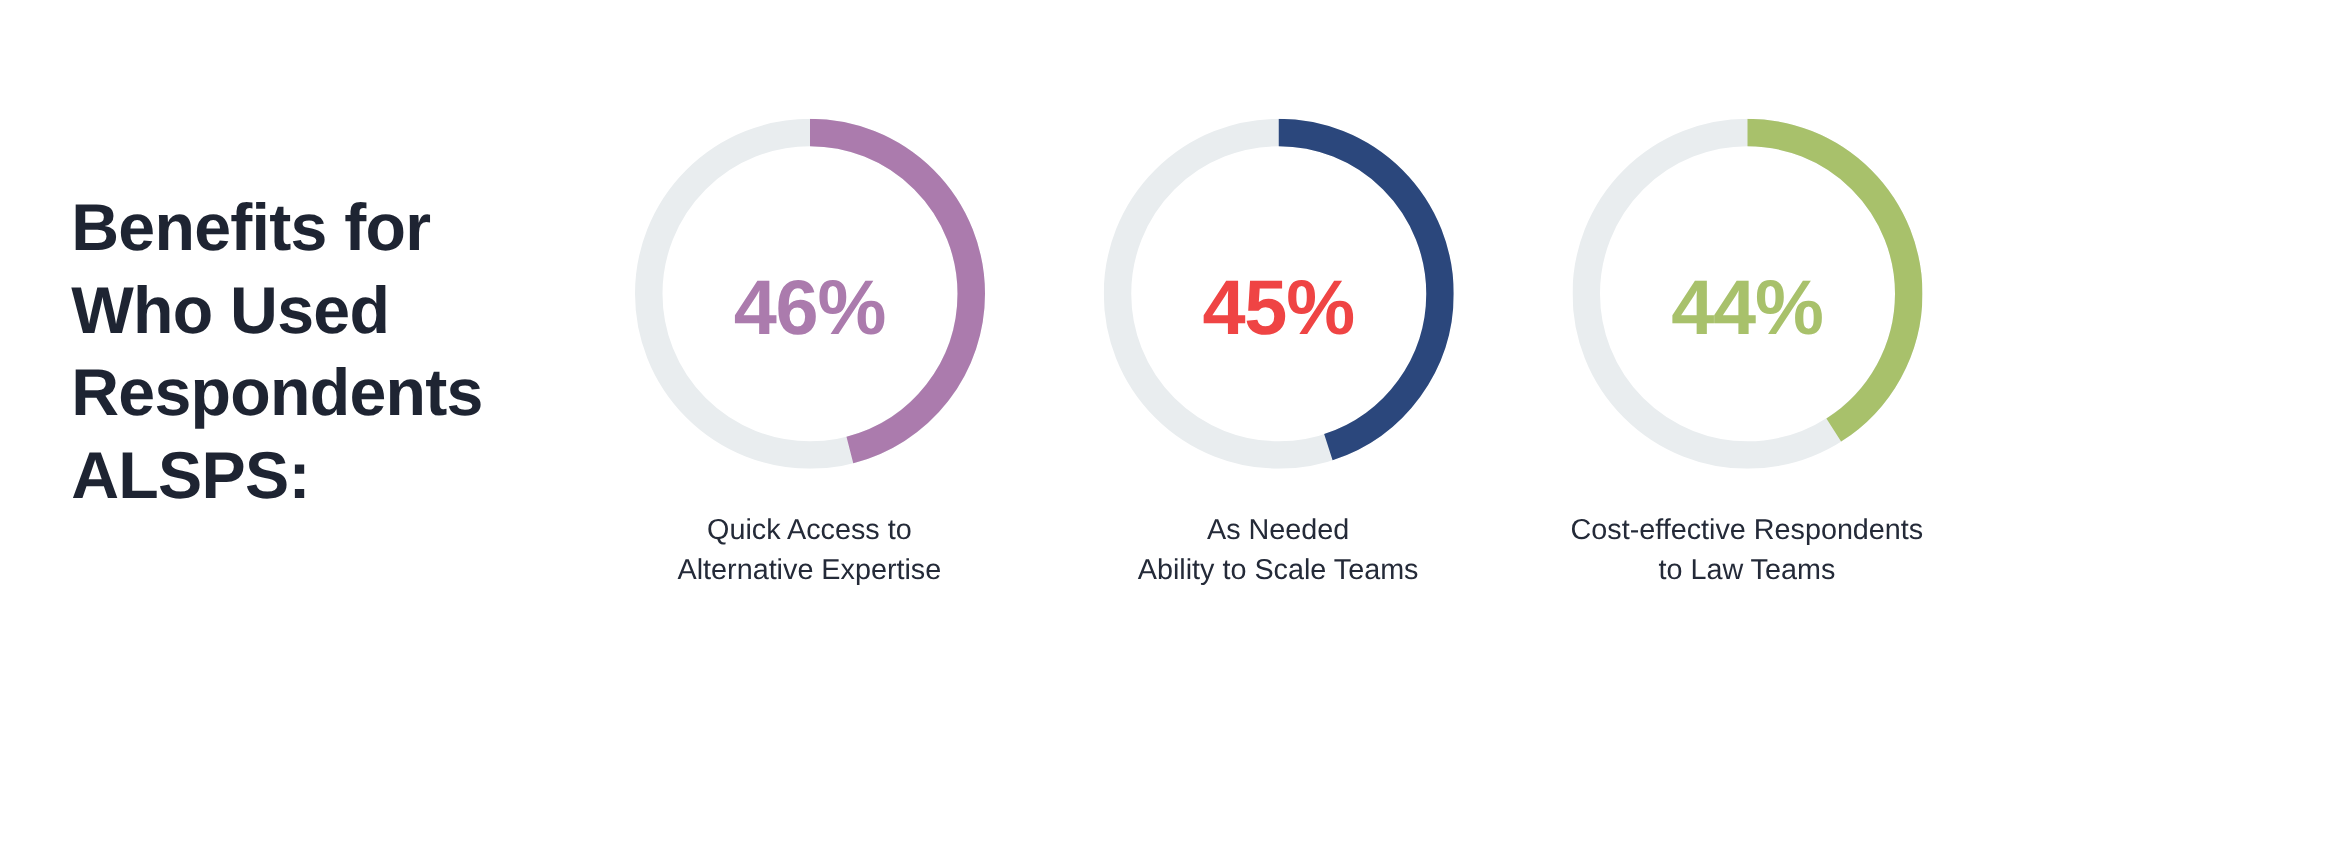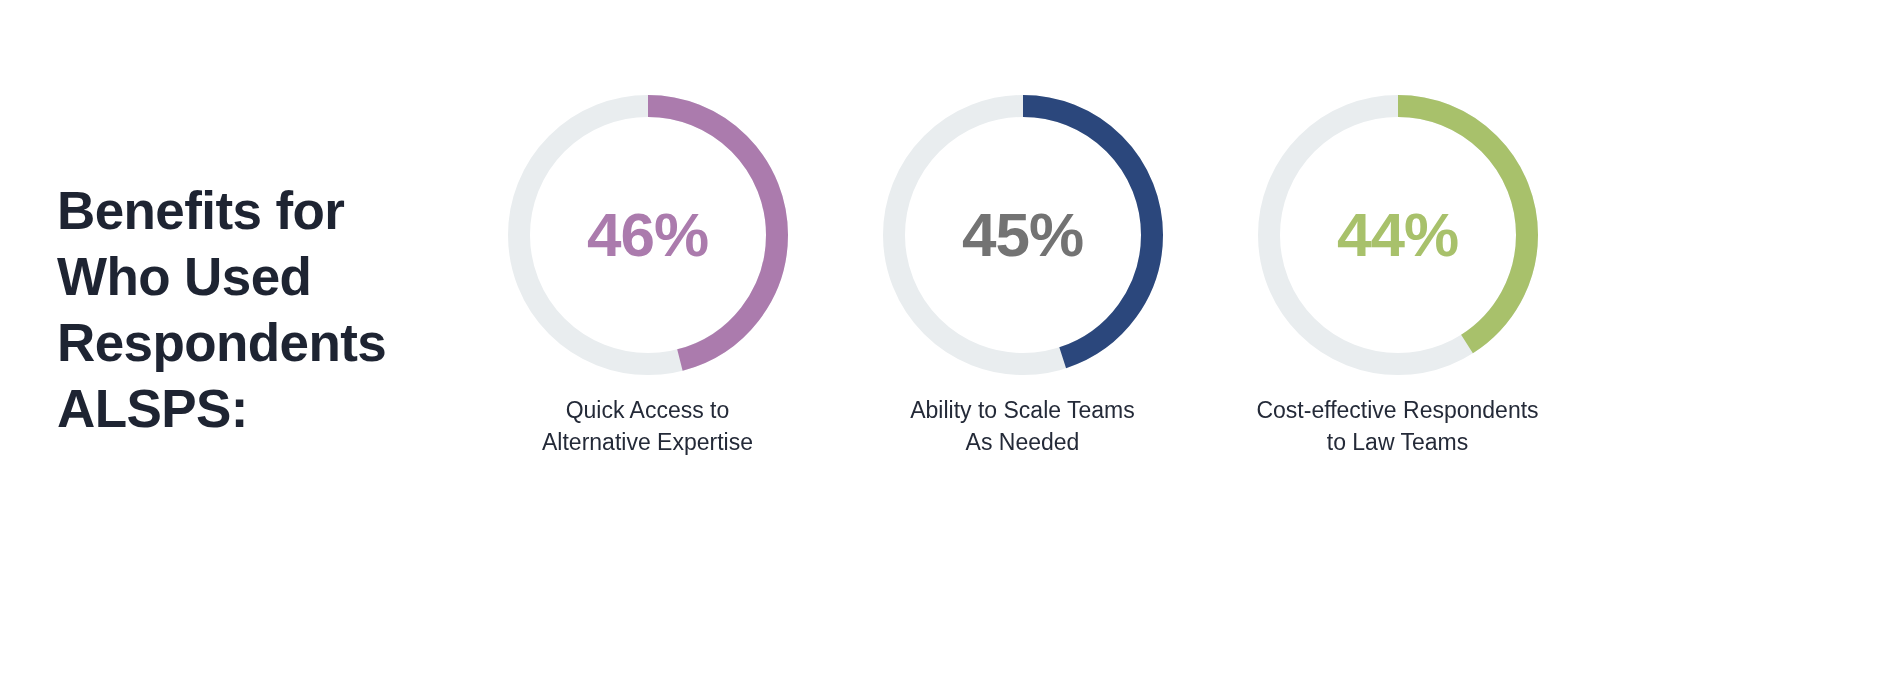--- a/index.html
+++ b/index.html
@@ -19,21 +19,20 @@
     background: #ffffff;
     overflow: hidden;
   }
 
   
   .heading-block {
     position: absolute;
     left: 57px;
     top: 150px;
     width: 400px;
-    margin-top: 28px;
   }
   .heading-line {
     display: block;
     font-size: 53px;
     line-height: 66px;
     font-weight: 700;
     letter-spacing: -0.6px;
     color: #1E2432;
     white-space: nowrap;
   }
@@ -61,33 +60,33 @@
   }
   .donut-wrap svg {
     display: block;
     width: 280px;
     height: 280px;
     transform: rotate(-90deg);
   }
   .donut-value {
     position: absolute;
     left: 0;
-    top: 0;
+    top: 12px;
     width: 280px;
     height: 280px;
     display: flex;
     align-items: center;
     justify-content: center;
     font-size: 62px;
     font-weight: 700;
     letter-spacing: -1px;
     line-height: 1;
   }
   .donut-caption {
-    margin-top: 19px;
+    margin-top: 32px;
     font-size: 23px;
     line-height: 32px;
     color: #242A38;
     text-align: center;
     font-weight: 400;
     max-width: 330px;
   }
   .donut-caption .cap-line {
     display: block;
     white-space: nowrap;
@@ -120,25 +119,25 @@
         <span class="cap-line">Alternative Expertise</span>
       </div>
     </div>
 
     <div class="donut-cell">
       <div class="donut-wrap">
         <svg viewBox="0 0 280 280">
           <circle class="dn-track" cx="140" cy="140" r="129" fill="none" stroke-width="22" stroke="#E9EDEF"></circle>
           <circle class="dn-arc" cx="140" cy="140" r="129" fill="none" stroke-width="22" stroke-linecap="butt" stroke="#2B477C" stroke-dasharray="364.738907081775 810.5309046261666"></circle>
         </svg>
-        <div class="donut-value" style="color: #737373;">45%</div>
+        <div class="donut-value" style="color: #ef4444;">45%</div>
       </div>
       <div class="donut-caption">
+        <span class="cap-line">As Needed</span>
         <span class="cap-line">Ability to Scale Teams</span>
-        <span class="cap-line">As Needed</span>
       </div>
     </div>
 
     <div class="donut-cell">
       <div class="donut-wrap">
         <svg viewBox="0 0 280 280">
           <circle class="dn-track" cx="140" cy="140" r="129" fill="none" stroke-width="22" stroke="#E9EDEF"></circle>
           <circle class="dn-arc" cx="140" cy="140" r="129" fill="none" stroke-width="22" stroke-linecap="butt" stroke="#A8C16B" stroke-dasharray="332.31767089672826 810.5309046261666"></circle>
         </svg>
         <div class="donut-value" style="color: rgb(168, 193, 107);">44%</div>

